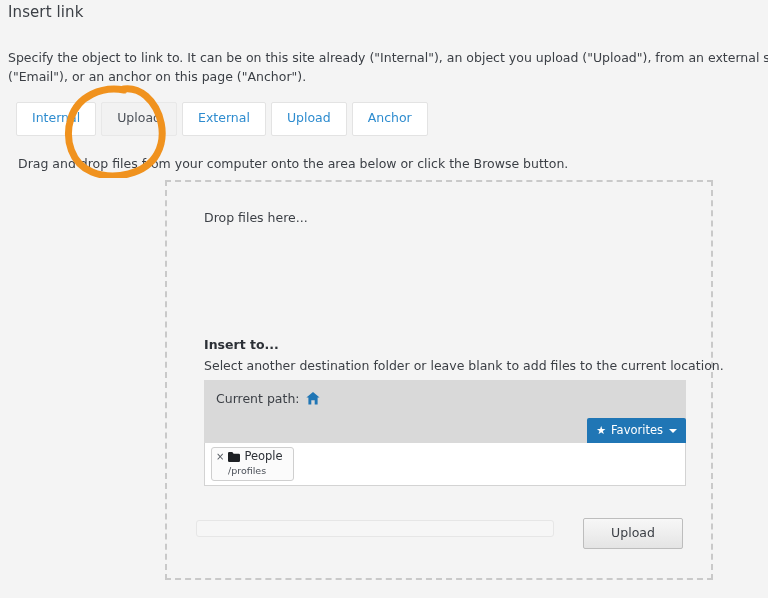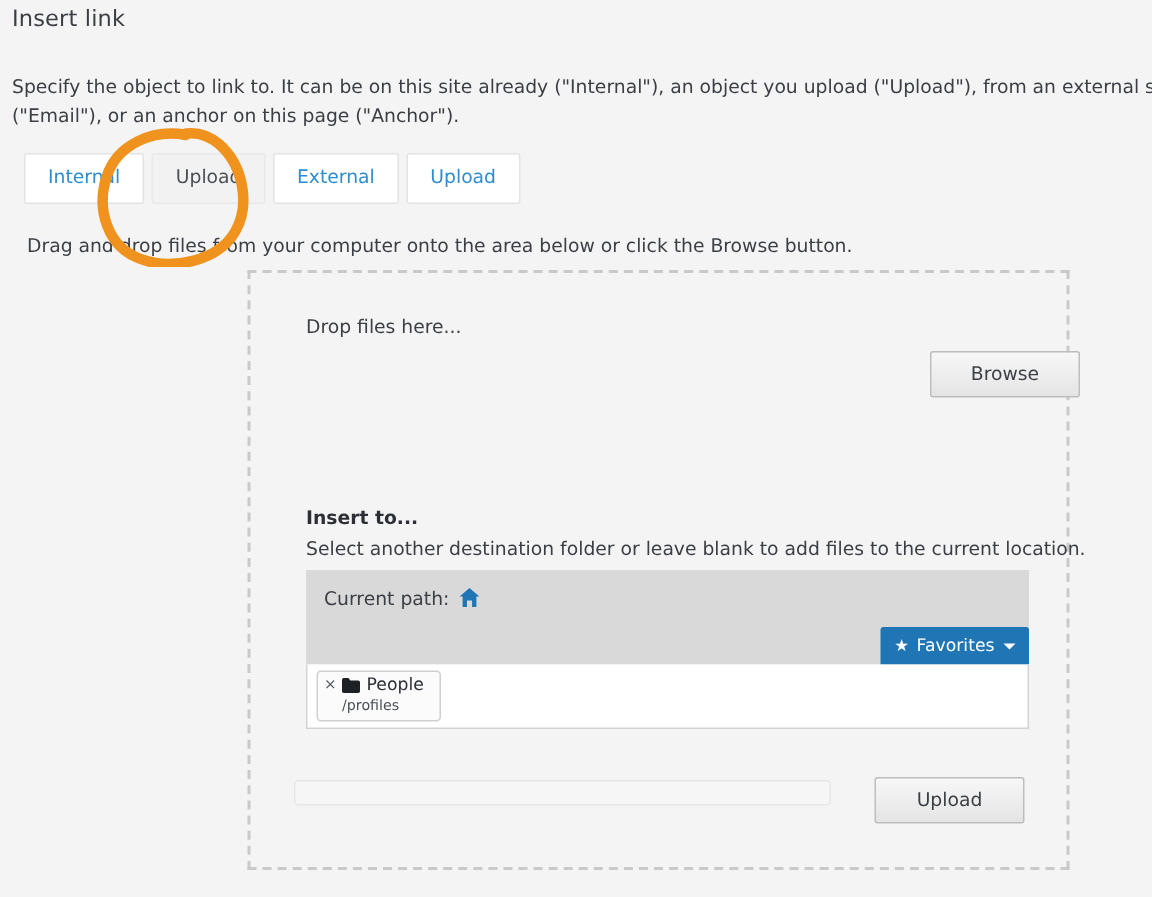--- a/index.html
+++ b/index.html
@@ -309,34 +309,34 @@
   <div class="intro">
     <span class="l1">Specify the object to link to. It can be on this site already ("Internal"), an object you upload ("Upload"), from an external site ("External"), an em</span>
     <span class="l2">("Email"), or an anchor on this page ("Anchor").</span>
   </div>
 
   <div class="tabs">
     <div class="tab">Internal</div>
     <div class="tab active">Upload</div>
     <div class="tab">External</div>
     <div class="tab">Upload</div>
+    <div class="tab">Anchor</div>
   </div>
 
   <svg class="annotation-circle" viewBox="0 0 110 96">
     <path d="M62 8 C40 4 16 14 9 36 C2 58 10 82 30 90 C52 99 84 92 95 72 C105 54 100 28 84 14 C78 9 70 6 62 7" fill="none" stroke="#f0921e" stroke-width="7" stroke-linecap="round" stroke-linejoin="round"></path>
   </svg>
 
   <div class="dnd-instruction">Drag and drop files from your computer onto the area below or click the Browse button.</div>
 
   <div class="dropzone">
 
     <div class="drop-label">Drop files here...</div>
 
     <div class="file-row">
-      <button class="btn btn-browse">Browse</button>
     </div>
 
     <div class="upload-to-title">Insert to...</div>
     <div class="upload-to-desc">Select another destination folder or leave blank to add files to the current location.</div>
 
     <div class="path-panel">
       <div class="current-path">
         <span>Current path:</span>
         <span class="home-icon">
           <svg width="14" height="13" viewBox="0 0 14 13">

